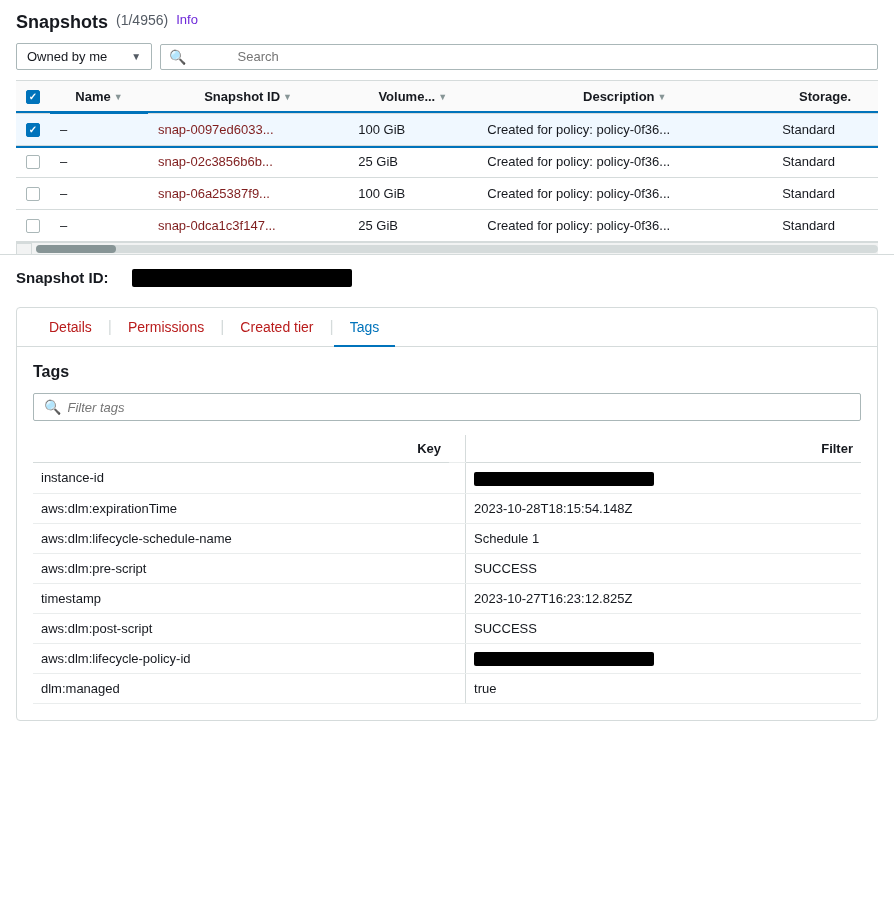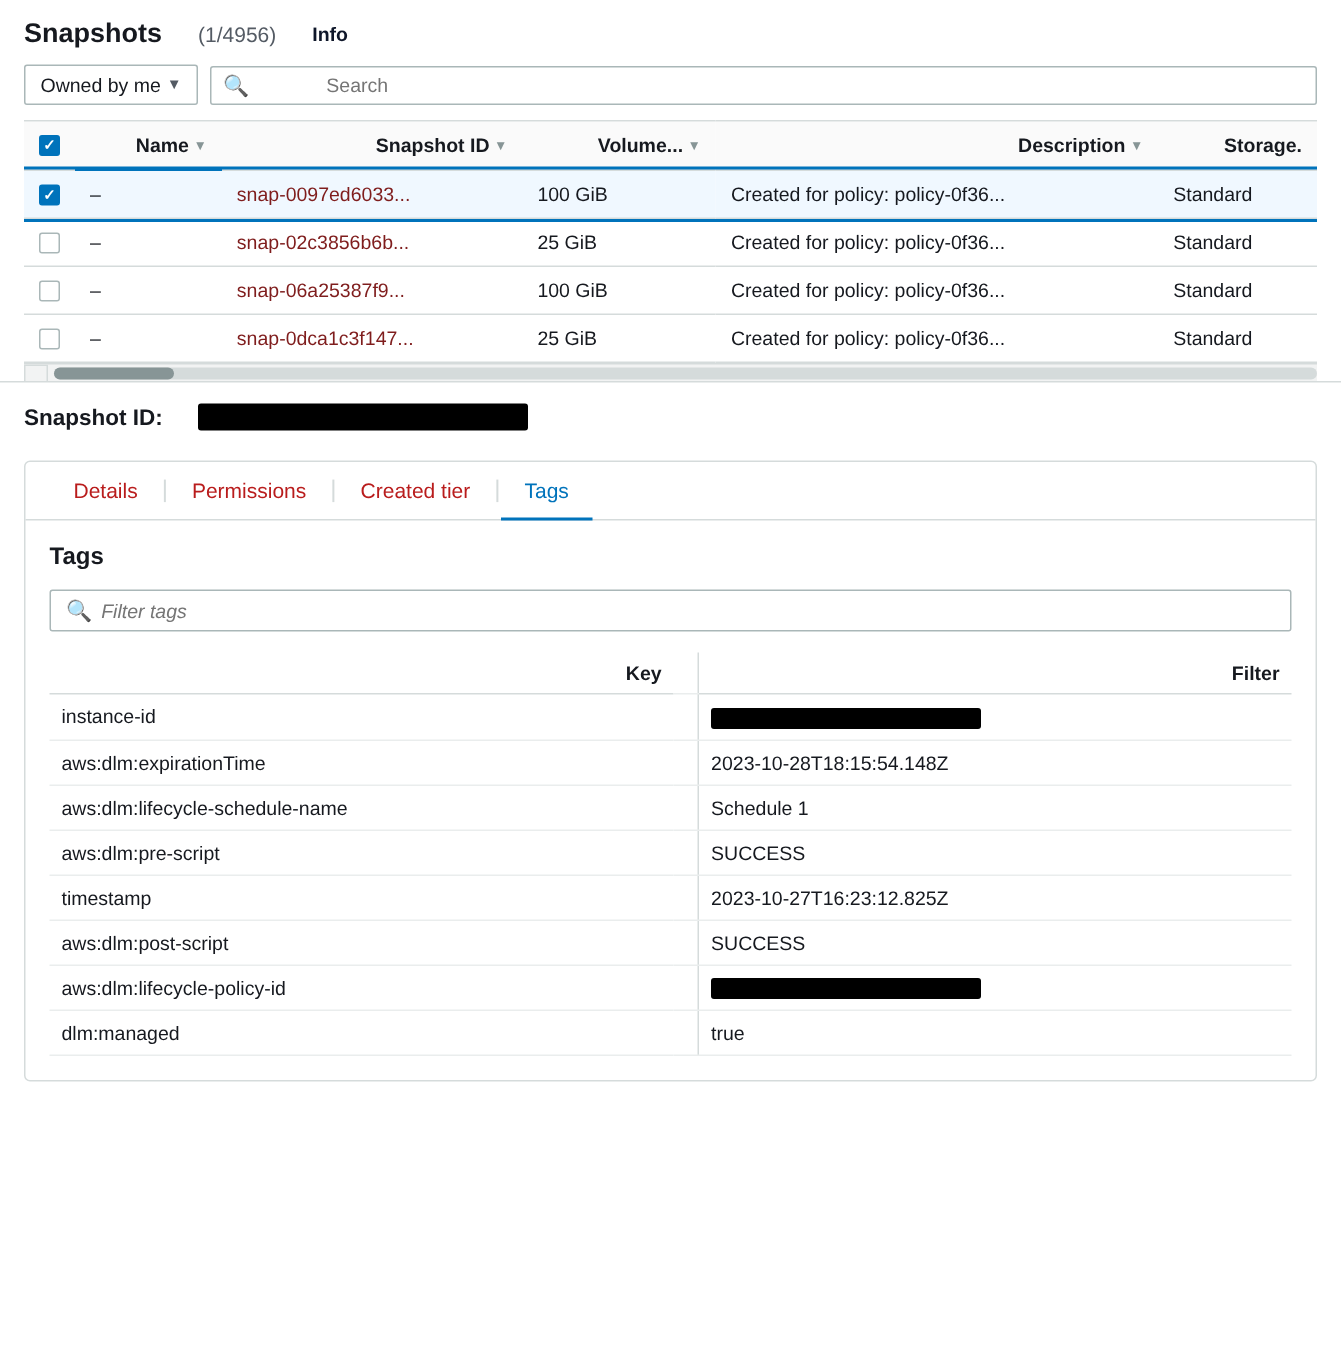--- a/index.html
+++ b/index.html
@@ -15,51 +15,50 @@
       min-height: 898px;
       overflow: hidden;
     }
     
     .top-section {
       background: #fff;
       padding: 12px 16px 0 16px;
     }
     .page-header {
       display: flex;
-      align-items: center;
-      gap: 24px;
+      align-items: flex-start;
+      gap: 8px;
       margin-bottom: 10px;
     }
     .page-title {
       font-size: 18px;
       font-weight: 700;
       color: #16191f;
     }
     .page-count {
       font-size: 14px;
       font-weight: 400;
       color: #545b64;
     }
     .info-link {
-      color: #0f172a;
+      color: #6d28d9;
       font-size: 13px;
       text-decoration: none;
       cursor: pointer;
-      font-weight: bold;
     }
     .toolbar {
       display: flex;
       align-items: center;
       gap: 8px;
       margin-bottom: 10px;
     }
     .filter-btn {
       display: flex;
       align-items: center;
-      gap: 4px;
+      gap: 24px;
       padding: 5px 10px;
       border: 1px solid #aab7b8;
       border-radius: 2px;
       background: #fff;
       color: #16191f;
       cursor: pointer;
       font-size: 13px;
     }
     .filter-btn .chevron {
       font-size: 10px;
@@ -93,21 +92,21 @@
       width: 100%;
       border-collapse: collapse;
       border-top: 1px solid #d5dbdb;
     }
     .snapshots-table thead tr {
       border-bottom: 2px solid #d5dbdb;
       background: #fafafa;
     }
     .snapshots-table th {
       padding: 8px 10px;
-      text-align: right;
+      text-align: center;
       font-weight: 700;
       font-size: 13px;
       color: #16191f;
       white-space: nowrap;
     }
     .snapshots-table td {
       padding: 8px 10px;
       border-bottom: 1px solid #d5dbdb;
       font-size: 13px;
       color: #16191f;
@@ -186,21 +185,21 @@
     .snapshot-id-section {
       padding: 14px 16px 12px 16px;
       background: #fff;
       border-top: 1px solid #d5dbdb;
     }
     .snapshot-id-label {
       font-size: 15px;
       font-weight: 700;
       color: #16191f;
       display: flex;
-      align-items: center;
+      align-items: flex-start;
       gap: 23px;
     }
     .redacted-block {
       display: inline-block;
       background: #000;
       width: 220px;
       height: 18px;
       border-radius: 2px;
       vertical-align: middle;
     }

